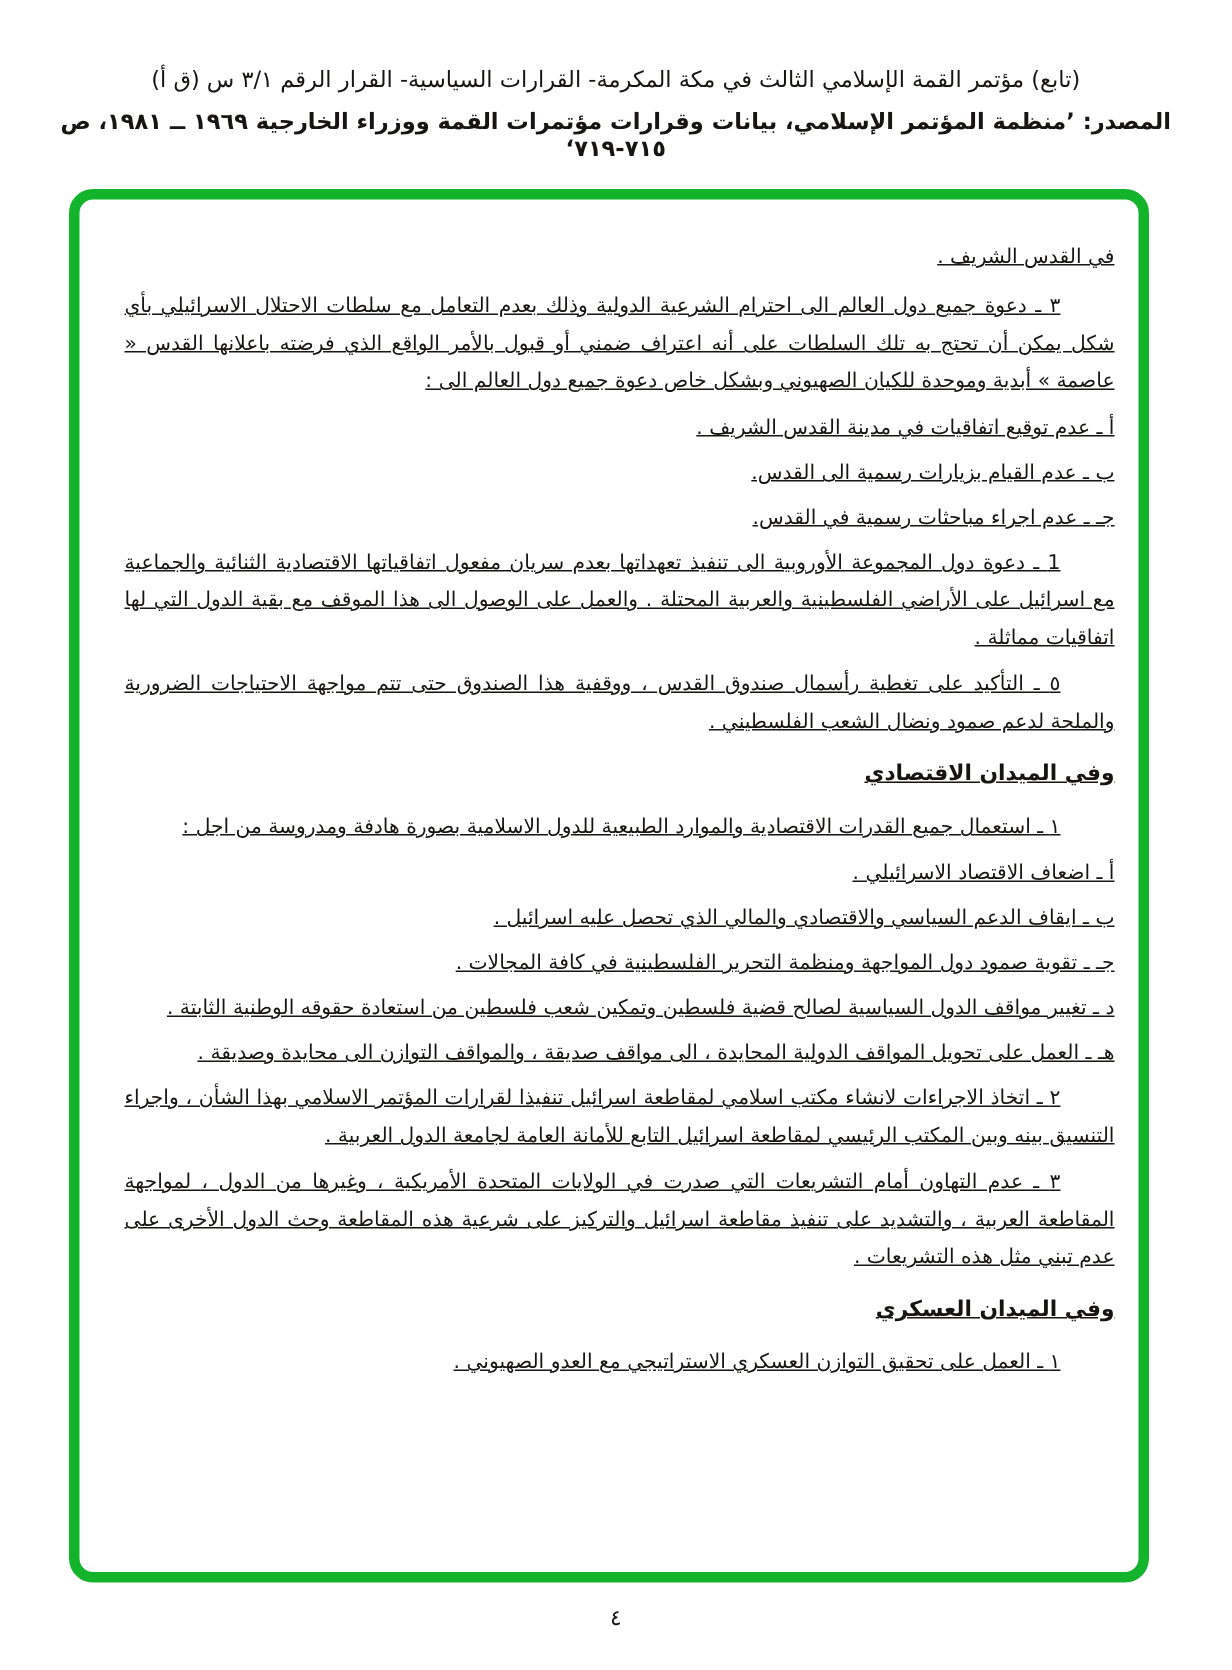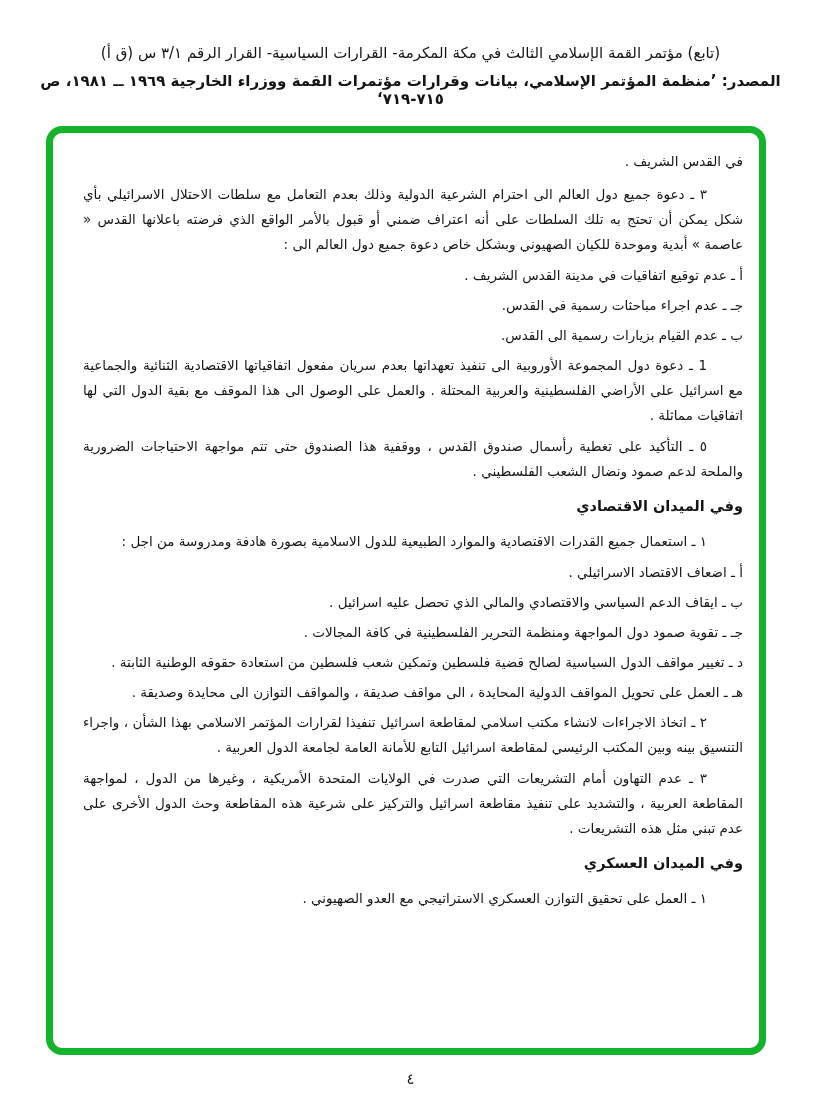--- a/index.html
+++ b/index.html
@@ -43,23 +43,24 @@
     box-sizing: border-box;
     border: 7px solid #14b32c;
     border-radius: 16px;
     background: #ffffff;
     overflow: hidden;
   }
   .content {
     direction: rtl;
     text-align: justify;
     text-justify: inter-word;
-    padding: 16px 16px 8px 30px;
+    padding: 26px 16px 8px 30px;
     font-size: 13.5px;
     line-height: 25px;
+    text-decoration: underline;
   }
   .content .cont {
     margin: 0 0 8px 0;
   }
   .content .para {
     margin: 0 0 6px 0;
     text-indent: 36px;
   }
   .content .sub {
     margin: 0 0 5px 0;
@@ -88,22 +89,22 @@
 <div class="header">
   <div class="header-title">(تابع) مؤتمر القمة الإسلامي الثالث في مكة المكرمة- القرارات السياسية- القرار الرقم ٣/١ س (ق أ)</div>
   <div class="header-source">المصدر: ’منظمة المؤتمر الإسلامي، بيانات وقرارات مؤتمرات القمة ووزراء الخارجية ١٩٦٩ ــ ١٩٨١، ص ٧١٥-٧١٩‘</div>
 </div>
 
 <div class="frame" style="border-color: rgb(20, 179, 44);">
   <div class="content">
     <div class="cont">في القدس الشريف .</div>
     <div class="para">٣ ـ دعوة جميع دول العالم الى احترام الشرعية الدولية وذلك بعدم التعامل مع سلطات الاحتلال الاسرائيلي بأي شكل يمكن أن تحتج به تلك السلطات على أنه اعتراف ضمني أو قبول بالأمر الواقع الذي فرضته باعلانها القدس « عاصمة » أبدية وموحدة للكيان الصهيوني وبشكل خاص دعوة جميع دول العالم الى :</div>
     <div class="sub">أ ـ عدم توقيع اتفاقيات في مدينة القدس الشريف .</div>
+    <div class="sub">ب ـ عدم القيام بزيارات رسمية الى القدس.</div>
     <div class="sub">جـ ـ عدم اجراء مباحثات رسمية في القدس.</div>
-    <div class="sub">ب ـ عدم القيام بزيارات رسمية الى القدس.</div>
     <div class="para">1 ـ دعوة دول المجموعة الأوروبية الى تنفيذ تعهداتها بعدم سريان مفعول اتفاقياتها الاقتصادية الثنائية والجماعية مع اسرائيل على الأراضي الفلسطينية والعربية المحتلة . والعمل على الوصول الى هذا الموقف مع بقية الدول التي لها اتفاقيات مماثلة .</div>
     <div class="para">٥ ـ التأكيد على تغطية رأسمال صندوق القدس ، ووقفية هذا الصندوق حتى تتم مواجهة الاحتياجات الضرورية والملحة لدعم صمود ونضال الشعب الفلسطيني .</div>
     <div class="heading">وفي الميدان الاقتصادي</div>
     <div class="para">١ ـ استعمال جميع القدرات الاقتصادية والموارد الطبيعية للدول الاسلامية بصورة هادفة ومدروسة من اجل :</div>
     <div class="sub">أ ـ اضعاف الاقتصاد الاسرائيلي .</div>
     <div class="sub">ب ـ ايقاف الدعم السياسي والاقتصادي والمالي الذي تحصل عليه اسرائيل .</div>
     <div class="sub">جـ ـ تقوية صمود دول المواجهة ومنظمة التحرير الفلسطينية في كافة المجالات .</div>
     <div class="sub">د ـ تغيير مواقف الدول السياسية لصالح قضية فلسطين وتمكين شعب فلسطين من استعادة حقوقه الوطنية الثابتة .</div>
     <div class="sub">هـ ـ العمل على تحويل المواقف الدولية المحايدة ، الى مواقف صديقة ، والمواقف التوازن الى محايدة وصديقة .</div>
     <div class="para">٢ ـ اتخاذ الاجراءات لانشاء مكتب اسلامي لمقاطعة اسرائيل تنفيذا لقرارات المؤتمر الاسلامي بهذا الشأن ، واجراء التنسيق بينه وبين المكتب الرئيسي لمقاطعة اسرائيل التابع للأمانة العامة لجامعة الدول العربية .</div>

